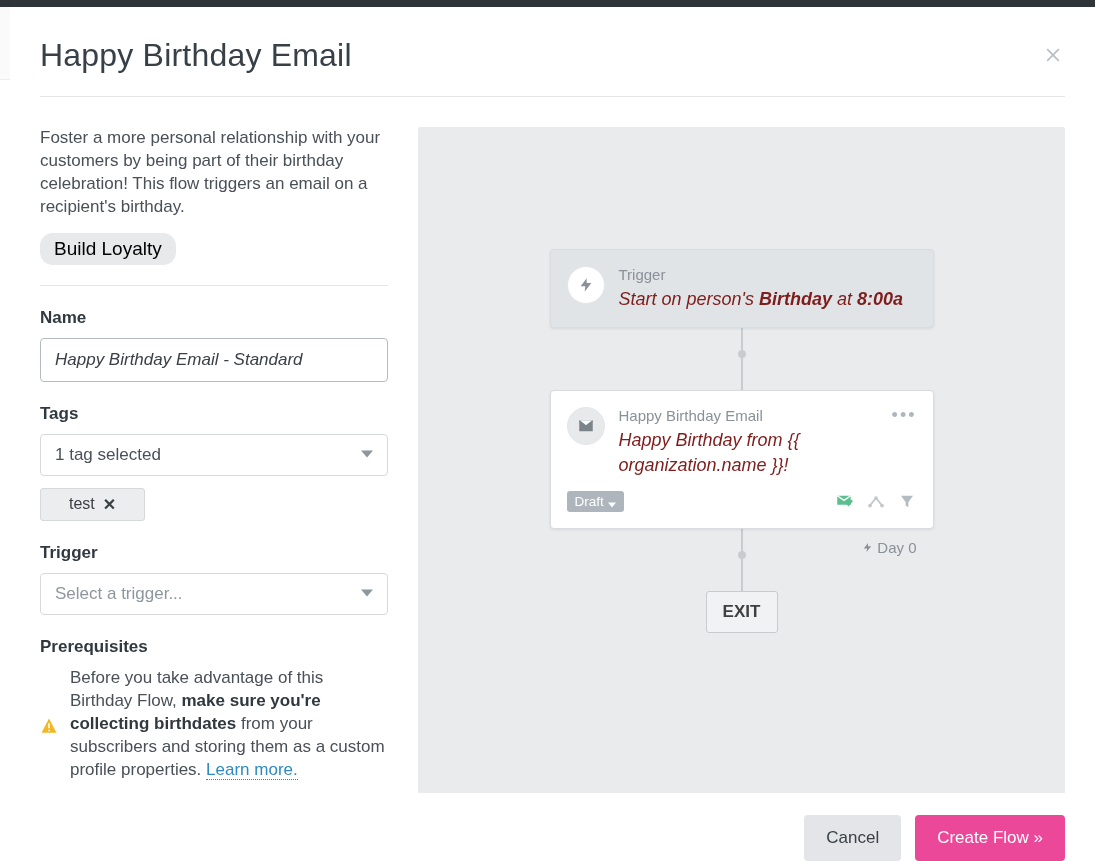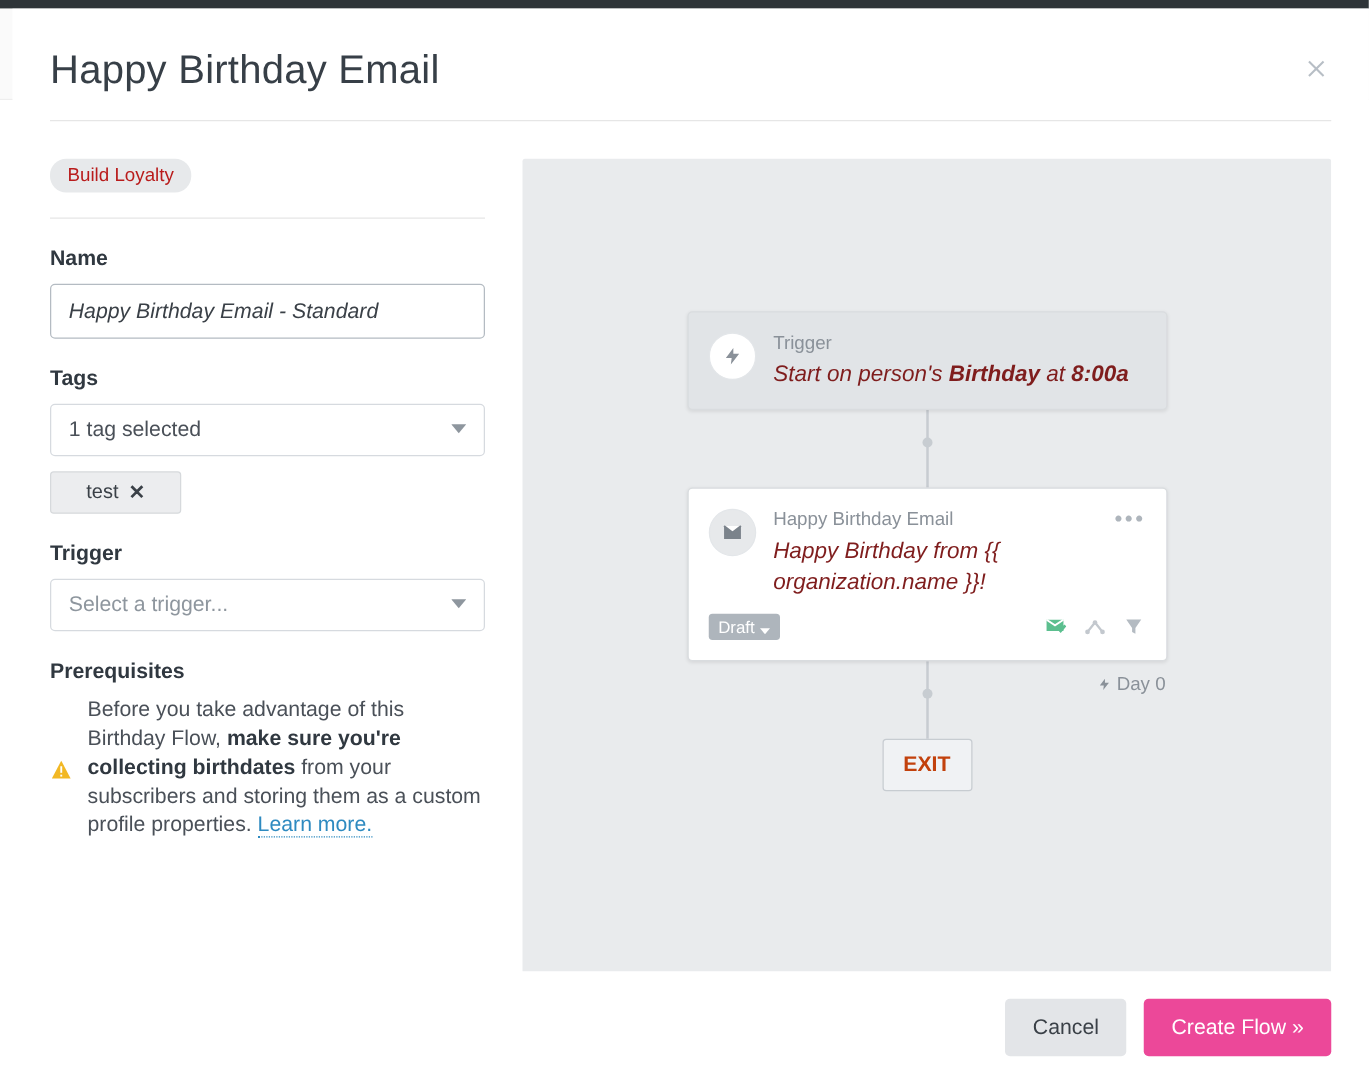--- a/index.html
+++ b/index.html
@@ -18,21 +18,21 @@
   .modal-header { display:flex; align-items:flex-start; justify-content:space-between; padding-bottom:22px; border-bottom:1px solid #e6e6e6; }
   .modal-title { font-size:32px; font-weight:400; color:#373F47; letter-spacing:0.2px; }
   .close-x { width:24px; height:24px; display:flex; align-items:center; justify-content:center; color:#B7BEC5; cursor:pointer; margin-top:6px; }
   .close-x svg { width:20px; height:20px; stroke:#B7BEC5; stroke-width:2; }
 
   .modal-body { display:flex; gap:30px; flex:1; padding-top:30px; overflow:hidden; }
 
   .left-col { width:348px; flex-shrink:0; }
   .section-label { font-size:17px; font-weight:600; color:#303840; margin-bottom:8px; }
   .desc-text { font-size:17px; line-height:1.35; color:#4A5058; margin-bottom:14px; }
-  .pill { display:inline-block; background:#E7E9EB; color:#b91c1c; border-radius:13px; padding:5px 14px; font-size:15px; }
+  .pill { display:inline-block; background:#E7E9EB; color:#000000; border-radius:13px; padding:5px 14px; font-size:19px; }
   .divider { height:1px; background:#e6e6e6; margin:20px 0 22px; }
 
   .field-label { font-size:17px; font-weight:600; color:#303840; margin-bottom:10px; }
   .text-input {
     width:100%; border:1px solid #B4BBC2; border-radius:4px; padding:11px 14px;
     font-size:17px; color:#3A4047; outline:none;font-style:italic;
   }
   .select {
     width:100%; border:1px solid #D6DADF; border-radius:4px; padding:10px 14px;
     font-size:17px; color:#4A5058; background:#fff; display:flex; align-items:center; justify-content:space-between;
@@ -80,27 +80,27 @@
   .node .body-text strong { font-weight:700; }
 
   .connector { width:2px; background:#C7CCD1; margin:0 auto; }
   .dot { width:8px; height:8px; background:#C7CCD1; border-radius:50%; margin:-4px auto; position:relative; z-index:2; }
 
   .email-node .menu-dots { position:absolute; top:14px; right:16px; color:#AEB5BC; letter-spacing:2px; font-size:18px; cursor:pointer; }
   .status-row { display:flex; align-items:center; justify-content:space-between; margin-top:14px; }
   .draft-badge { background:#AEB5BC; color:#fff; font-size:13.5px; padding:3px 8px; border-radius:3px; display:inline-flex; align-items:flex-end; gap:4px; }
   .status-icons { display:flex; gap:14px; align-items:center; }
 
-  .day-badge { position:absolute; right:0; bottom:-28px; font-size:15px; color:#8A9199; display:flex; align-items:center; gap:4px; }
-
-  .exit-box { width:72px; margin:0 auto; border:1.5px solid #C7CCD1; background:#F0F2F4; color:#c2410c;
+  .day-badge { position:absolute; right:16px; bottom:-28px; font-size:15px; color:#8A9199; display:flex; align-items:center; gap:4px; }
+
+  .exit-box { width:72px; margin:0 auto; border:1.5px solid #C7CCD1; background:#F0F2F4; color:#404040;
     font-size:17px; font-weight:600; text-align:center; padding:10px 0; border-radius:3px; }
 
   
-  .modal-footer { display:flex; justify-content:flex-end; gap:14px; padding:22px 0 16px; }
+  .modal-footer { display:flex; justify-content:flex-end; gap:14px; padding:22px 0 0; }
   .btn { border:none; border-radius:4px; padding:13px 22px; font-size:17px; cursor:pointer; }
   .btn-cancel { background:#E3E5E8; color:#3A4047; }
   .btn-primary { background:#ec4899; color:#fff; }
 </style>
 </head>
 <body>
 
 <div class="backdrop-top"></div>
 <div class="page-behind"></div>
 <div class="behind-bar"></div>
@@ -115,20 +115,21 @@
         <line x1="5" y1="5" x2="19" y2="19"></line>
         <line x1="19" y1="5" x2="5" y2="19"></line>
       </svg>
     </div>
   </div>
 
   <div class="modal-body">
 
     <div class="left-col">
 
+      <p class="desc-text">Foster a more personal relationship with your customers by being part of their birthday celebration! This flow triggers an email on a recipient's birthday.</p>
       <span class="pill">Build Loyalty</span>
 
       <div class="divider"></div>
 
       <div class="field-block">
         <div class="field-label">Name</div>
         <input class="text-input" type="text" value="Happy Birthday Email - Standard" style="">
       </div>
 
       <div class="field-block">

